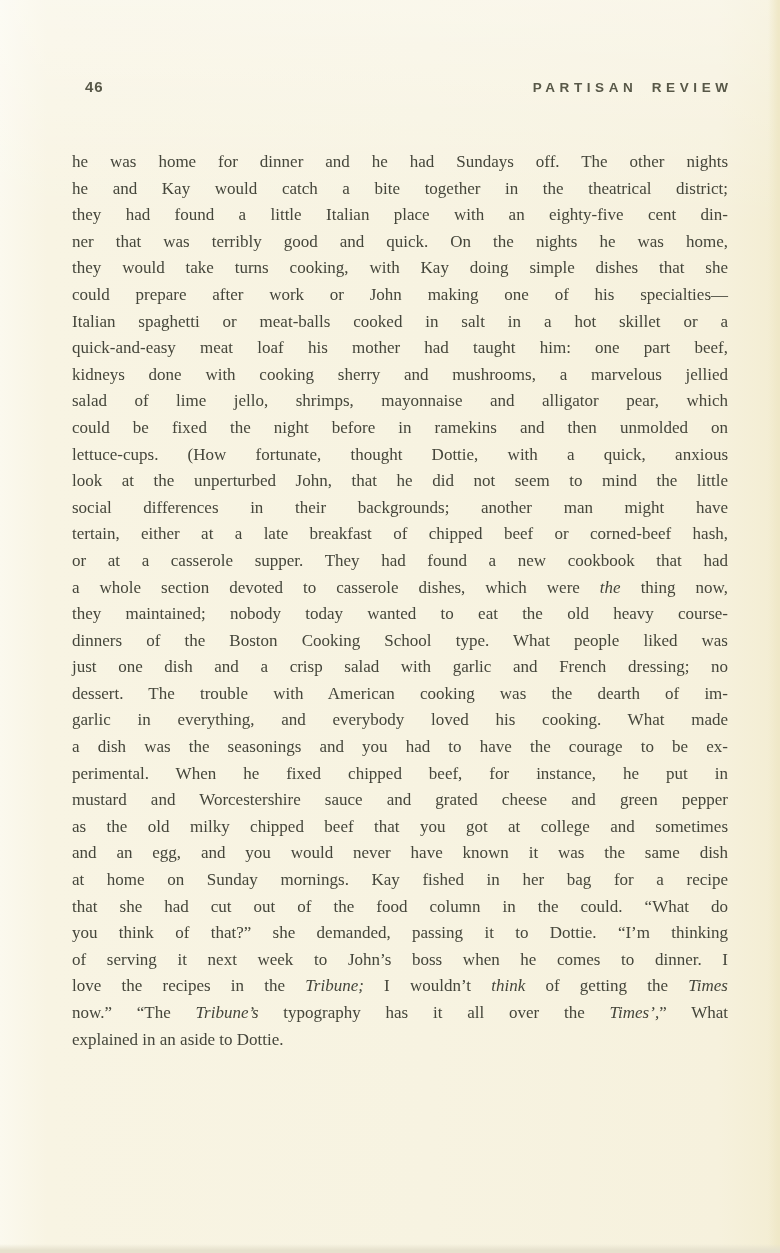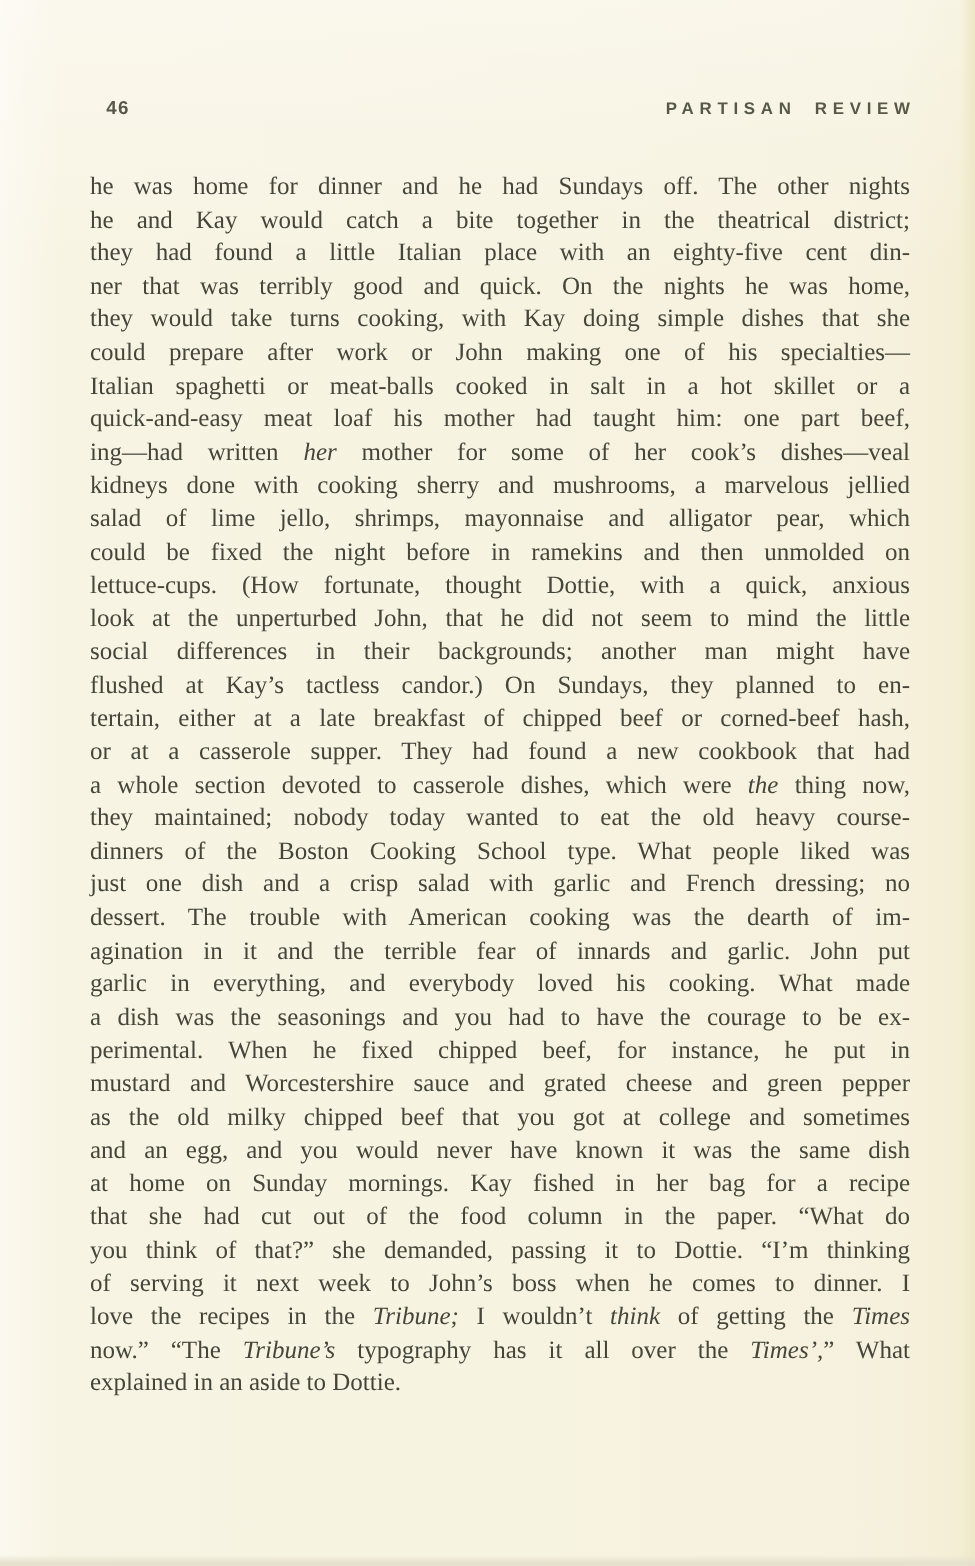--- a/index.html
+++ b/index.html
@@ -49,23 +49,23 @@
     text-align: right;
   }
   .journal {
     font-weight: bold;
     font-size: 13.5px;
     letter-spacing: 0.34em;
     word-spacing: 0.45em;
     margin-right: -0.34em; 
   }
   .text-block {
-    margin-top: 38px;
+    margin-top: 51px;
     color: var(--ink);
-    font-size: 20px;
+    font-size: 17px;
   }
   .line {
     height: 26.6px;
     line-height: 26.6px;
     text-align: justify;
     text-align-last: justify;
     white-space: normal;
   }
   .line.last {
     text-align: right;
@@ -84,44 +84,41 @@
     </div>
     <div class="text-block">
         <div class="line"><span>he was home for dinner and he had Sundays off. The other nights</span></div>
         <div class="line"><span>he and Kay would catch a bite together in the theatrical district;</span></div>
         <div class="line"><span>they had found a little Italian place with an eighty-five cent din-</span></div>
         <div class="line"><span>ner that was terribly good and quick. On the nights he was home,</span></div>
         <div class="line"><span>they would take turns cooking, with Kay doing simple dishes that she</span></div>
         <div class="line"><span>could prepare after work or John making one of his specialties—</span></div>
         <div class="line"><span>Italian spaghetti or meat-balls cooked in salt in a hot skillet or a</span></div>
         <div class="line"><span>quick-and-easy meat loaf his mother had taught him: one part beef,</span></div>
-        <div class="line"><span>ing—had written </span><em>her</em><span> mother for some of her cook’s dishes—veal</span></div>
         <div class="line"><span>kidneys done with cooking sherry and mushrooms, a marvelous jellied</span></div>
         <div class="line"><span>salad of lime jello, shrimps, mayonnaise and alligator pear, which</span></div>
         <div class="line"><span>could be fixed the night before in ramekins and then unmolded on</span></div>
         <div class="line"><span>lettuce-cups. (How fortunate, thought Dottie, with a quick, anxious</span></div>
         <div class="line"><span>look at the unperturbed John, that he did not seem to mind the little</span></div>
         <div class="line"><span>social differences in their backgrounds; another man might have</span></div>
-        <div class="line"><span>flushed at Kay’s tactless candor.) On Sundays, they planned to en-</span></div>
         <div class="line"><span>tertain, either at a late breakfast of chipped beef or corned-beef hash,</span></div>
         <div class="line"><span>or at a casserole supper. They had found a new cookbook that had</span></div>
         <div class="line"><span>a whole section devoted to casserole dishes, which were </span><em>the</em><span> thing now,</span></div>
         <div class="line"><span>they maintained; nobody today wanted to eat the old heavy course-</span></div>
         <div class="line"><span>dinners of the Boston Cooking School type. What people liked was</span></div>
         <div class="line"><span>just one dish and a crisp salad with garlic and French dressing; no</span></div>
         <div class="line"><span>dessert. The trouble with American cooking was the dearth of im-</span></div>
-        <div class="line"><span>agination in it and the terrible fear of innards and garlic. John put</span></div>
         <div class="line"><span>garlic in everything, and everybody loved his cooking. What made</span></div>
         <div class="line"><span>a dish was the seasonings and you had to have the courage to be ex-</span></div>
         <div class="line"><span>perimental. When he fixed chipped beef, for instance, he put in</span></div>
         <div class="line"><span>mustard and Worcestershire sauce and grated cheese and green pepper</span></div>
         <div class="line"><span>as the old milky chipped beef that you got at college and sometimes</span></div>
         <div class="line"><span>and an egg, and you would never have known it was the same dish</span></div>
         <div class="line"><span>at home on Sunday mornings. Kay fished in her bag for a recipe</span></div>
-        <div class="line"><span>that she had cut out of the food column in the paper. “What do</span></div>
+        <div class="line"><span>that she had cut out of the food column in the could. “What do</span></div>
         <div class="line"><span>you think of that?” she demanded, passing it to Dottie. “I’m thinking</span></div>
         <div class="line"><span>of serving it next week to John’s boss when he comes to dinner. I</span></div>
         <div class="line"><span>love the recipes in the </span><em>Tribune;</em><span> I wouldn’t </span><em>think</em><span> of getting the </span><em>Times</em></div>
         <div class="line"><span>now.” “The </span><em>Tribune’s</em><span> typography has it all over the </span><em>Times’,</em><span>” What</span></div>
         <div class="line last"><span>explained in an aside to Dottie.</span></div>
       </div>
   </div>
   <div class="edge-right"></div>
   <div class="edge-bottom"></div>
 </div>

